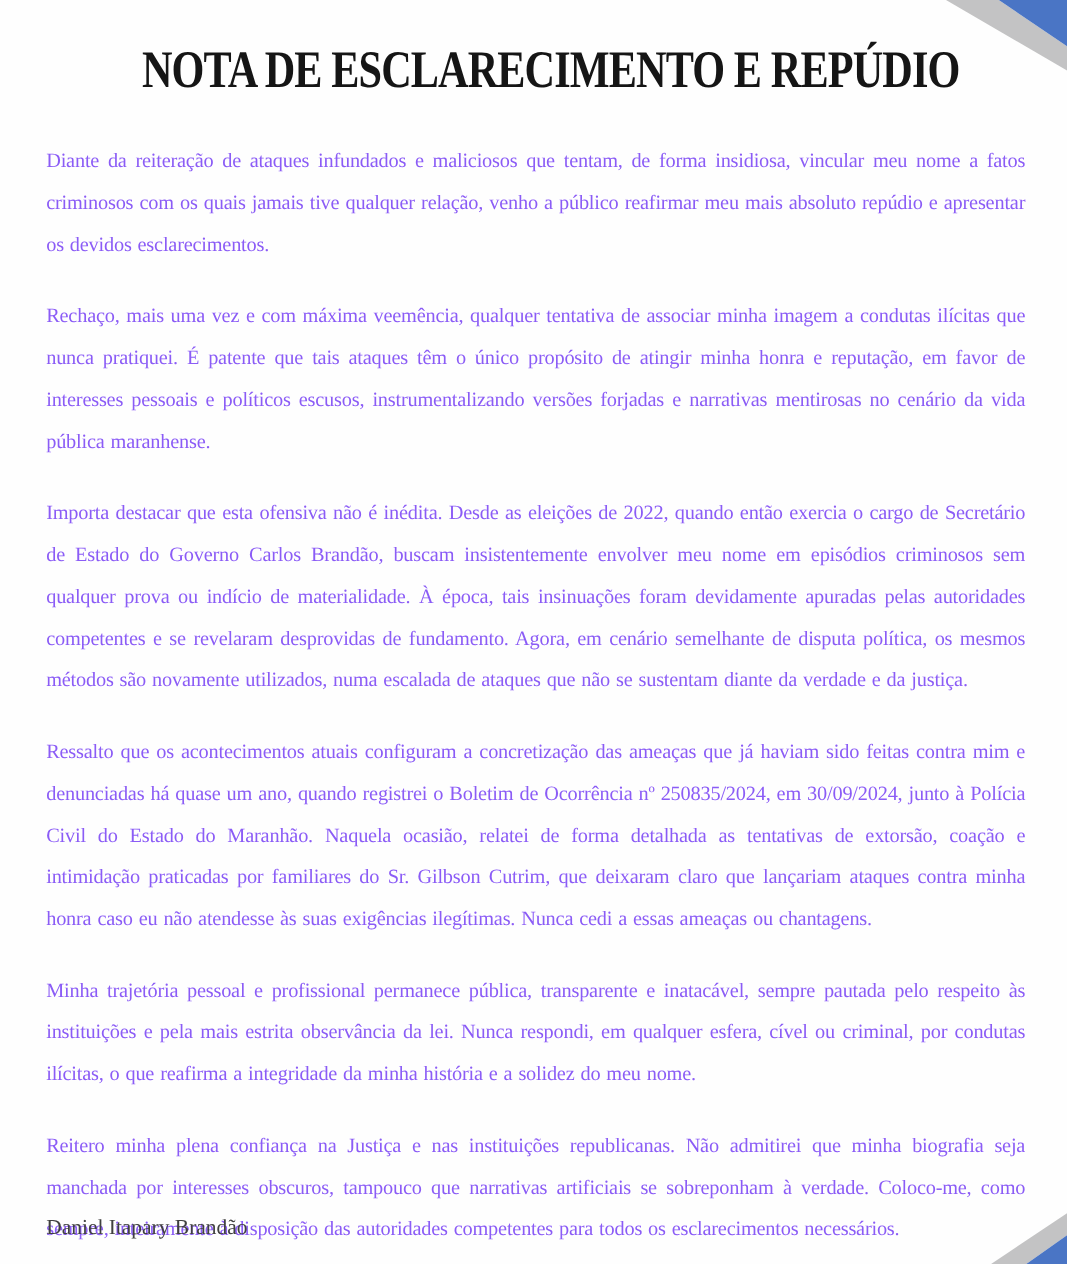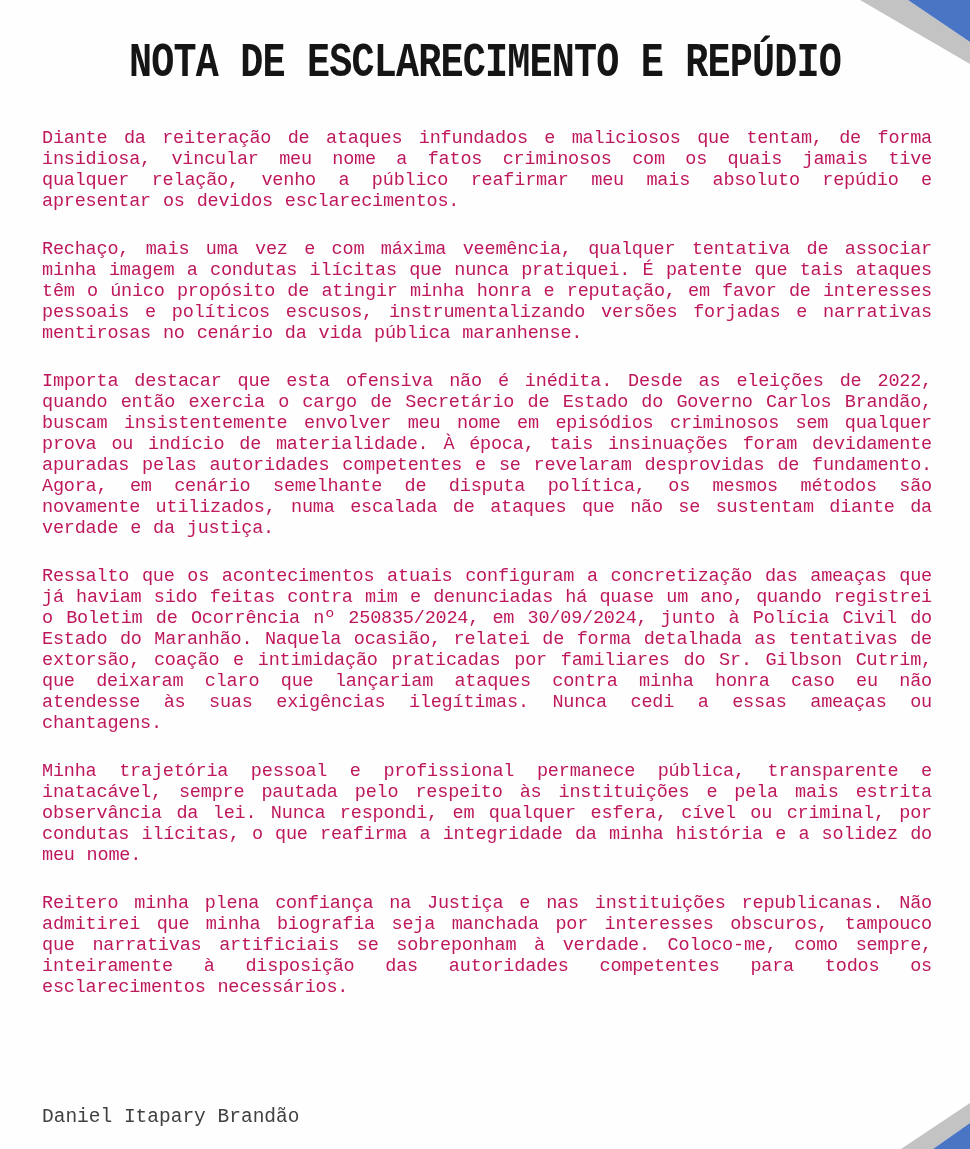--- a/index.html
+++ b/index.html
@@ -6,21 +6,21 @@
     margin: 0;
     padding: 0;
     background: #ffffff;
   }
   .page {
     position: relative;
     width: 970px;
     height: 1149px;
     background: #fefefe;
     overflow: hidden;
-    font-family: Liberation Mono, monospace;
+    font-family: Liberation Serif, serif;
     color: #1d1d1d;
   }
   .corner-decor {
     position: absolute;
     top: 0;
     left: 0;
     width: 970px;
     height: 1149px;
     pointer-events: none;
   }
@@ -37,25 +37,25 @@
   }
   .body-text {
     position: absolute;
     top: 128px;
     left: 42px;
     right: 38px;
   }
   .para {
     text-align: justify;
     font-size: 18.5px;
-    line-height: 21px;
+    line-height: 38px;
     letter-spacing: -0.2px;
     word-spacing: 1px;
     margin: 0 0 27px 0;
-    color: #be185d;
+    color: #8b5cf6;
   }
   .signature {
     position: absolute;
     left: 42px;
     top: 1106px;
     font-size: 19.5px;
     letter-spacing: 0;
     color: #404040;
   }
 </style>

